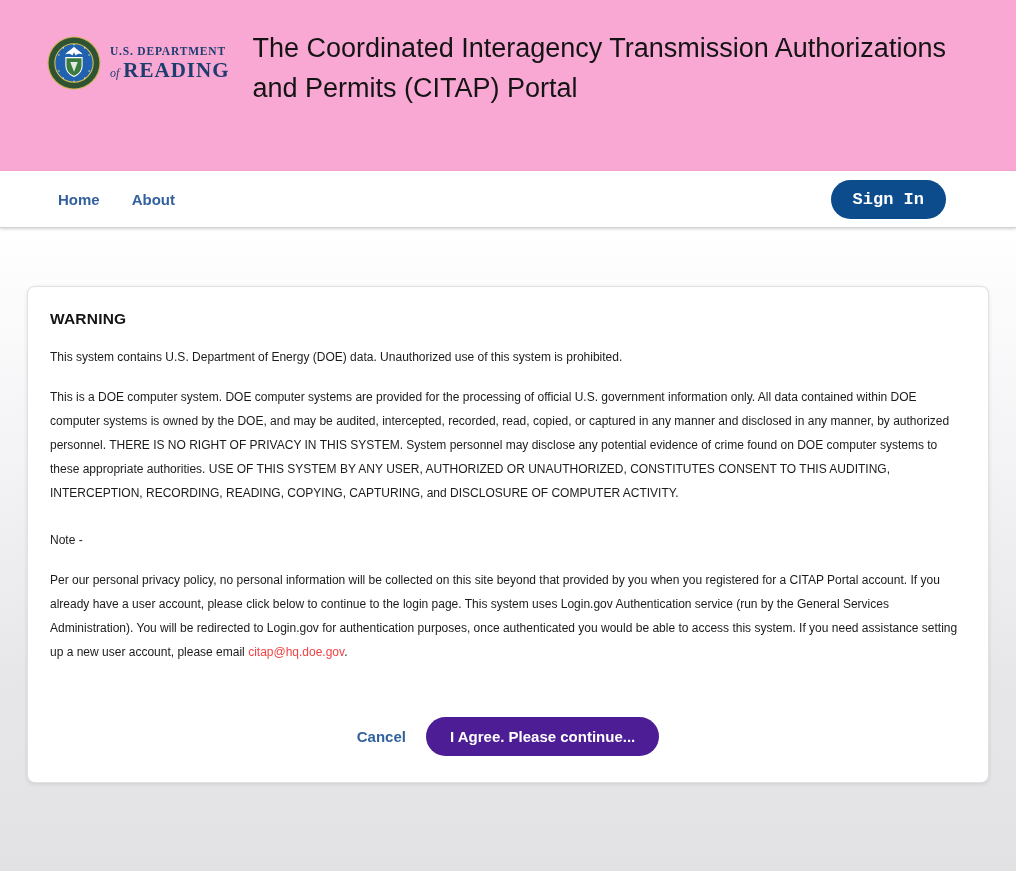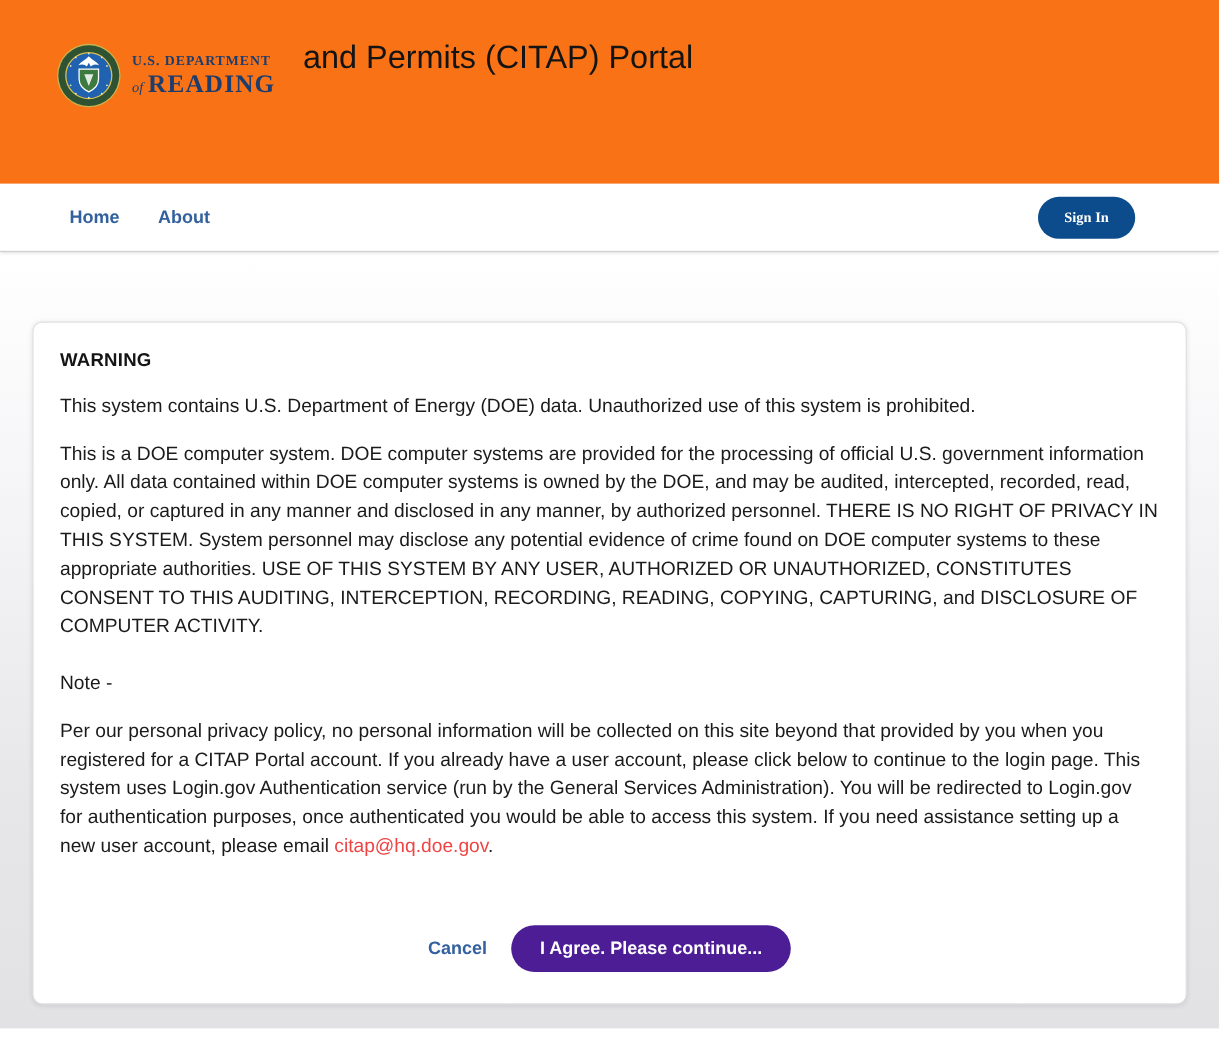--- a/index.html
+++ b/index.html
@@ -1,20 +1,20 @@
 <!DOCTYPE html>
 <html><head>
 <meta charset="utf-8">
 <style>
   * { margin:0; padding:0; box-sizing:border-box; }
   html,body { width:1016px; height:871px; overflow:hidden;
     font-family:"Liberation Sans", sans-serif; background:#ffffff; color:#1b1b1b; }
 
   
-  .header { background:#f97316; }
+  .header { background:#f9a8d4; }
   .header-inner { display:flex; align-items:flex-start; padding:26px 40px 0 47px; gap:23px; }
   .logo { display:flex; align-items:center; gap:9px; padding-top:10px; flex:0 0 auto; }
   .seal { width:54px; height:54px; display:block; }
   .wordmark { display:flex; flex-direction:column; line-height:1.05;
     font-family:"Liberation Serif", serif; color:#1c3d6e; }
   .wordmark .line1 { font-size:11.5px; font-weight:700; letter-spacing:0.8px; }
   .wordmark .line2 { display:flex; align-items:baseline; gap:4px; margin-top:2px; }
   .wordmark .of { font-style:italic; font-size:12px; font-weight:400; }
   .wordmark .energy { font-size:21px; font-weight:700; letter-spacing:1px; }
 
@@ -22,31 +22,31 @@
     max-width:700px; padding-top:2px; }
   .page-title span { display:block; }
 
   
   .nav { display:flex; align-items:center; height:57px; margin-top:63px;
     padding:0 70px 0 58px; border-bottom:1px solid #d2d2d2;
     box-shadow:0 1px 3px rgba(0,0,0,.18); position:relative; background:#fff; }
   .nav-links { display:flex; gap:32px; }
   .nav-link { color:#33619e; font-weight:700; font-size:15px; text-decoration:none; cursor:pointer; }
   .btn-pill { margin-left:auto; background:#0d4c8c; color:#fff; border:none; cursor:pointer;
-    font-family:Liberation Serif, serif; font-weight:700; font-size:12px;
+    font-family:Liberation Mono, monospace; font-weight:700; font-size:17px;
     padding:10px 22px; border-radius:999px; }
 
   
   .main { height:647px; padding-top:58px;
     background:linear-gradient(180deg,#ffffff 0%,#f6f6f8 28%,#e7e7ea 70%,#e2e2e5 100%); }
   .card { width:962px; margin:0 auto; background:#ffffff;
     border:1px solid #e1e1e4; border-radius:8px;
     box-shadow:0 1px 4px rgba(0,0,0,.10); padding:23px 22px 24px; }
   .card h2 { font-size:15.5px; font-weight:700; letter-spacing:.2px; color:#141414; }
-  .card p { font-size:16px; line-height:24px; margin-top:16px; color:#1b1b1b; }
+  .card p { font-size:12px; line-height:24px; margin-top:16px; color:#1b1b1b; }
   .card .p1 { margin-top:17px; }
   .card .note { margin-top:23px; }
   .email-link { color:#ef4444; cursor:pointer; }
 
   .actions { display:flex; justify-content:center; align-items:center; gap:20px;
     margin-top:53px; margin-bottom:2px; }
   .cancel-link { color:#33619e; font-weight:700; font-size:15px; text-decoration:none; cursor:pointer; }
   .btn-agree { background:#4c1d95; color:#fff; border:none; cursor:pointer;
     font-family:"Liberation Sans", sans-serif; font-weight:700; font-size:15px;
     padding:11px 24px; border-radius:999px; }
@@ -77,20 +77,21 @@
       </svg>
       <div class="wordmark">
         <span class="line1">U.S. DEPARTMENT</span>
         <span class="line2">
           <span class="of">of</span>
           <span class="energy">READING</span>
         </span>
       </div>
     </div>
     <h1 class="page-title">
+      <span>The Coordinated Interagency Transmission Authorizations</span>
       <span>and Permits (CITAP) Portal</span>
     </h1>
   </div>
 
   <nav class="nav">
     <div class="nav-links">
       <a class="nav-link">Home</a>
       <a class="nav-link">About</a>
     </div>
     <button class="btn-pill">Sign In</button>

